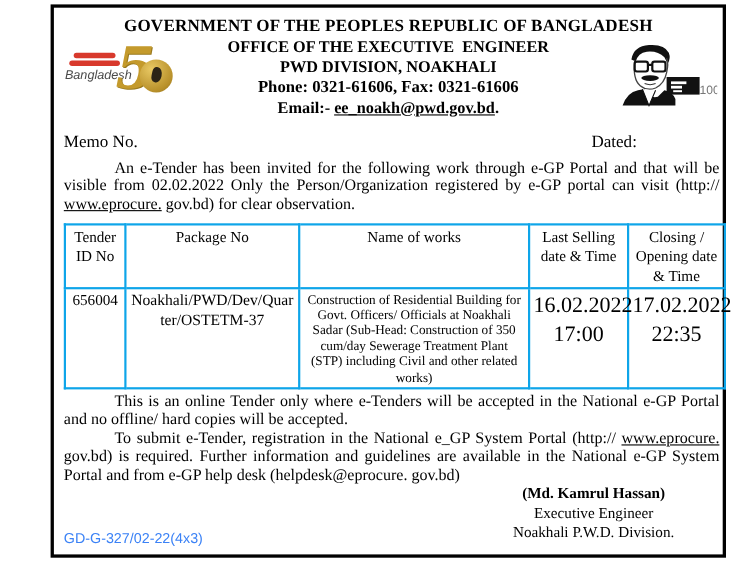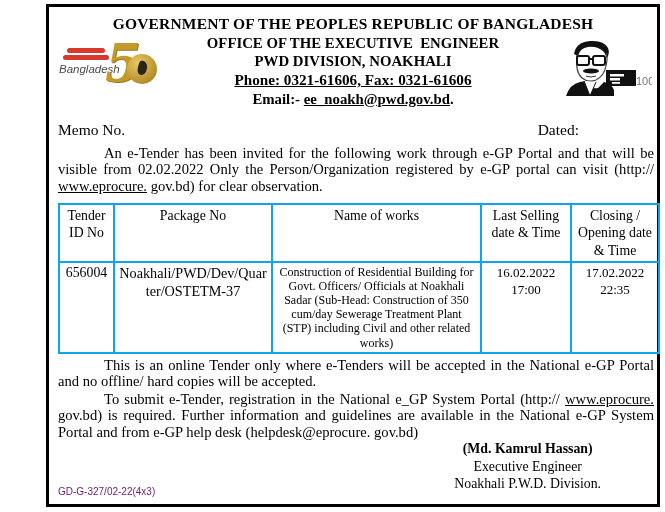--- a/index.html
+++ b/index.html
@@ -16,21 +16,21 @@
     position:absolute; left:46px; top:4px;
     width:614px; height:503px;
     border:3px solid #000;
     background:#fff;
   }
   
   .hdr { text-align:center; margin-top:8px; font-weight:bold; line-height:1.22; }
   .hdr-l1 { font-size:15.5px; letter-spacing:0.2px; }
   .hdr-l2 { font-size:14.8px; white-space:pre-wrap; }
   .hdr-l3 { font-size:14.8px; }
-  .hdr-l4 { font-size:15.2px; margin-top:1px;text-decoration:underline; }
+  .hdr-l4 { font-size:15.2px; margin-top:1px; }
   .hdr-l5 { font-size:14.8px; }
   .u { text-decoration:underline; }
 
   
   .logo-bd50 { position:absolute; left:10px; top:33px; width:96px; height:62px; }
   .bd50-txt { position:absolute; left:0; top:6px;font-style:italic; }
   .red-line { height:5px; background:#d8392c; border-radius:2.5px; margin:2px 0; }
   .red-line.a { width:38px; margin-left:8px; }
   .red-line.b { width:46px; margin-left:4px; }
   .bd50-word { font-family:"Liberation Sans", sans-serif; font-size:11.5px; color:#4a4a4a; margin-top:3px; }
@@ -87,34 +87,34 @@
     border:2px solid #0ea5e9;
     vertical-align:top;
     text-align:center;
     font-weight:normal;
     padding:2px 3px;
   }
   table.tender th { font-size:13.8px; line-height:1.25; height:44px; }
   td.c-id   { font-size:13.8px; padding-top:4px; }
   td.c-pkg  { font-size:14.2px; word-break:break-all; line-height:1.25; padding-top:4px; }
   td.c-works{ font-size:12px; text-align:justify; line-height:1.18; padding:3px 5px; height:78px;margin-top:35px; }
-  td.c-date { font-size:13px; line-height:1.3; padding-top:4px; }
+  td.c-date { font-size:20px; line-height:1.3; padding-top:4px; }
   
   .signature {
-    position:absolute; right:56px; bottom:12px;
+    position:absolute; right:44px; bottom:12px;
     text-align:center;
     font-size:13.8px;
     line-height:1.25;
   }
   .sig-name { font-weight:bold; }
   .footer-ref {
     position:absolute; left:9px; bottom:7px;
     font-family:"Liberation Sans", sans-serif;
-    font-size:10px;
-    color:#701a75;
+    font-size:13px;
+    color:#3b82f6;
     margin-top:44px;
   }
 </style>
 </head>
 <body>
 
 <div class="page">
   <div class="doc">
 
     <div class="logo-bd50">

